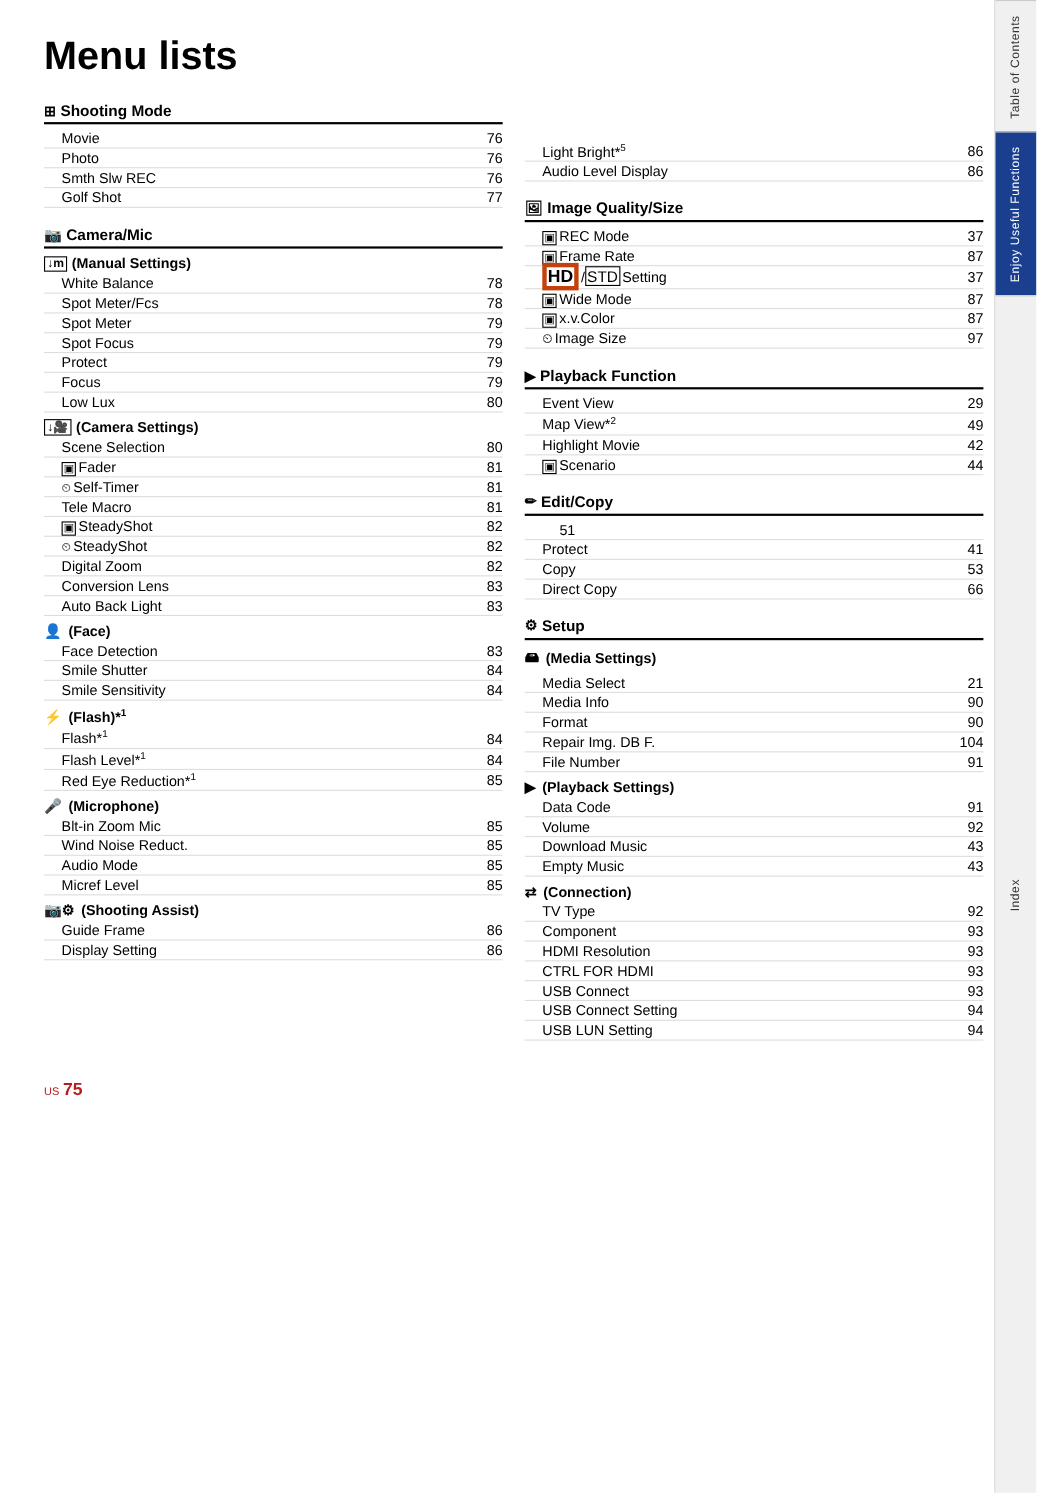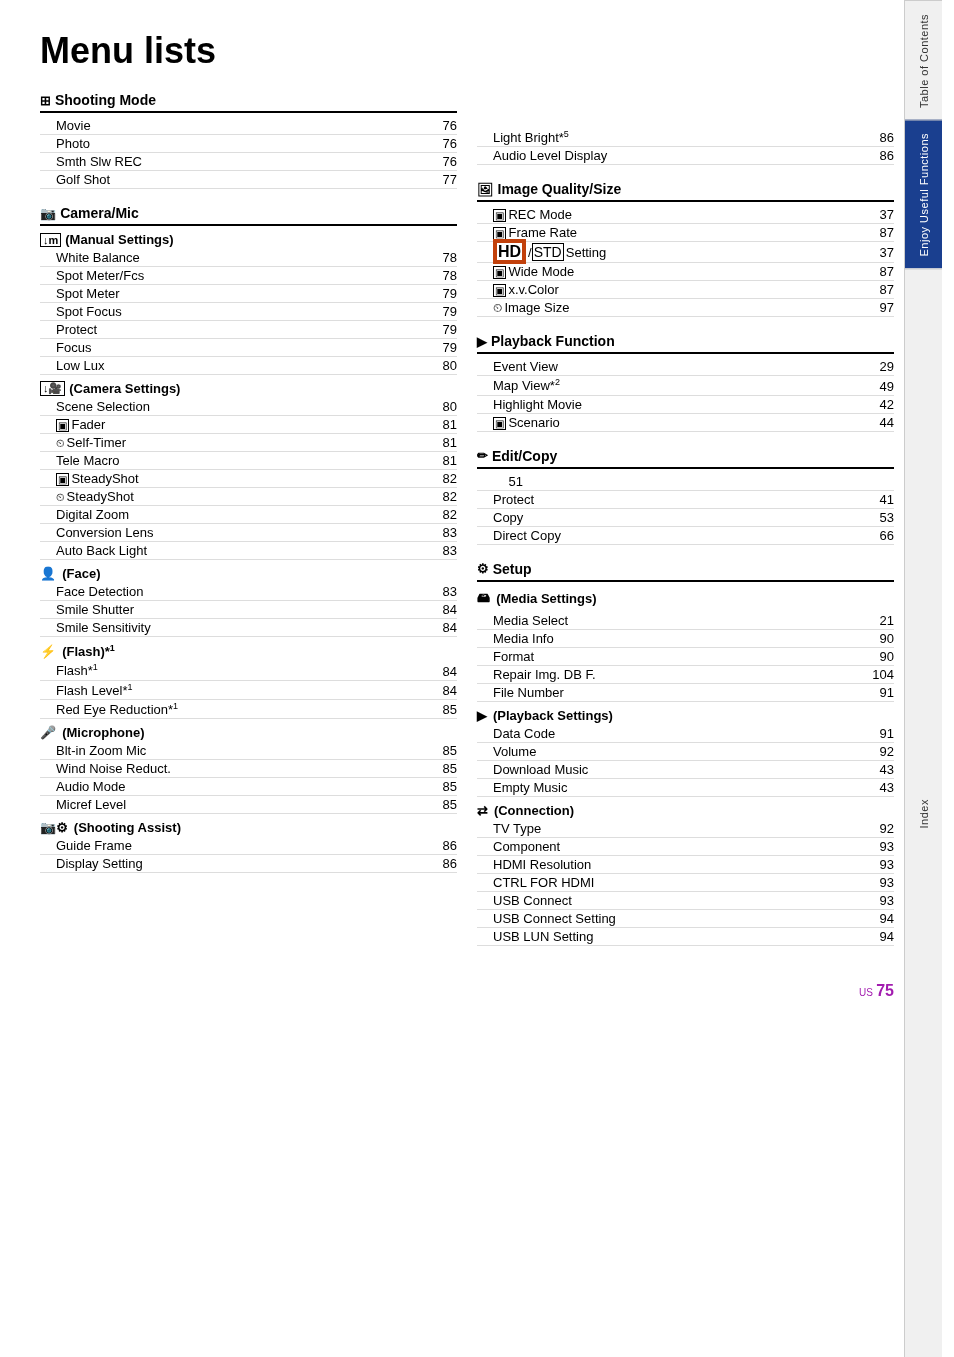--- a/index.html
+++ b/index.html
@@ -116,24 +116,24 @@
       flex: 1;
     }
 
     .menu-item .item-number {
       min-width: 30px;
       text-align: right;
       font-size: 13px;
     }
 
     .page-number {
-      text-align: right;
+      text-align: left;
       margin-top: 20px;
       font-size: 12px;
-      color: #a21caf;
+      color: #b91c1c;
     }
 
     
     sup {
       font-size: 9px;
       vertical-align: super;
     }
   </style>
 </head>
 <body>

